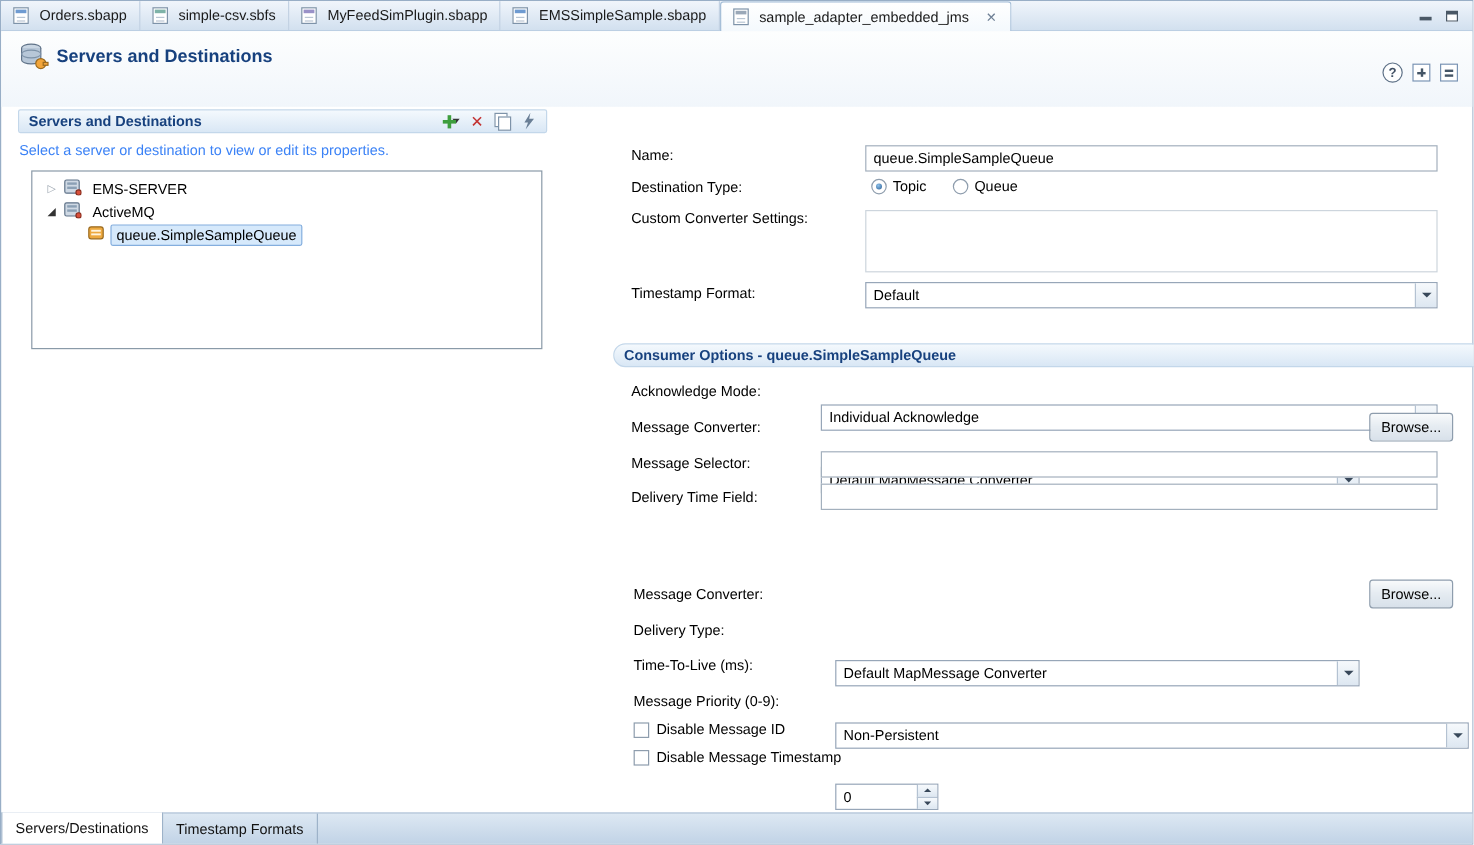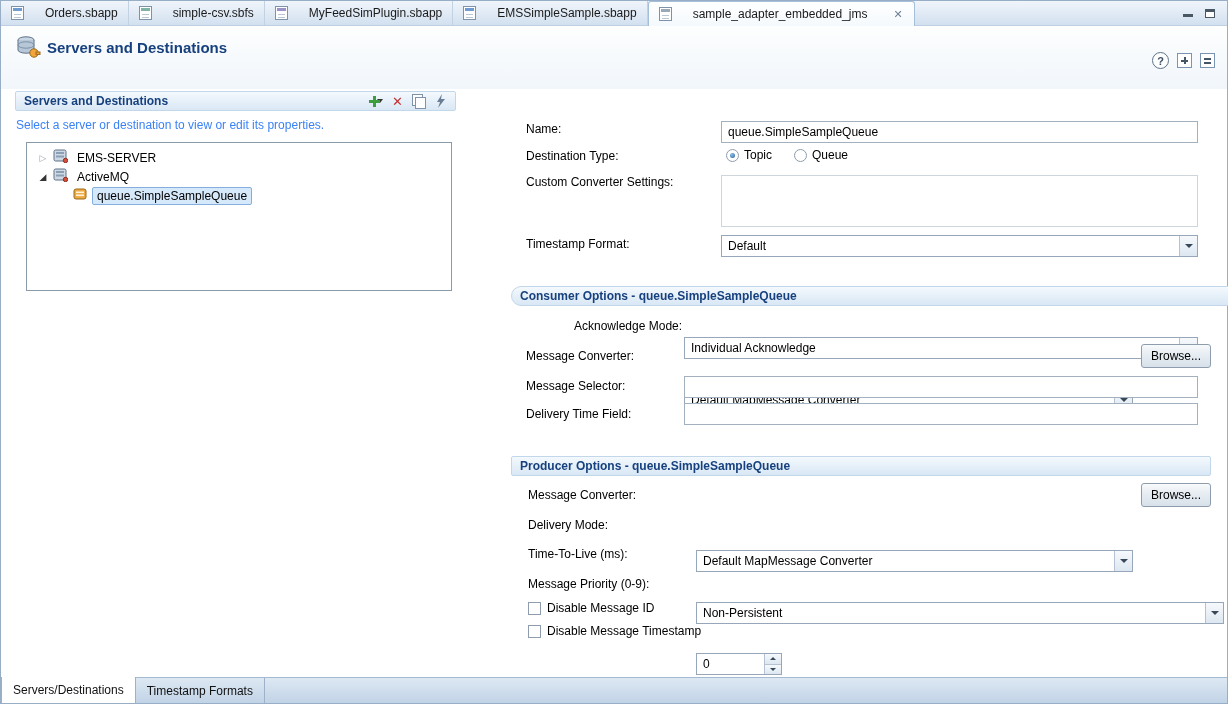--- a/index.html
+++ b/index.html
@@ -8,21 +8,21 @@
     font-family:"Liberation Sans","DejaVu Sans",sans-serif;
     font-size:12px; color:#000; background:#fff; overflow:hidden;
   }
   .window { position:relative; width:1228px; height:704px; background:#fff;
     border:1px solid #98aec6; }
 
   
   .tabbar { position:absolute; top:0; left:0; right:0; height:25px;
     background:linear-gradient(#f0f5fb,#d2e0ef);
     border-bottom:1px solid #bccfe3; display:flex; align-items:stretch; }
-  .tab { display:flex; align-items:center; gap:21px; padding:0 10px;
+  .tab { display:flex; align-items:center; gap:9px; padding:0 10px;
     border-right:1px solid #c3d2e3; color:#1a1a1a; cursor:default; white-space:nowrap; }
   .tab.active { background:linear-gradient(#ffffff,#f4f9fd);
     border:1px solid #a6bfd8; border-bottom:none; border-radius:3px 3px 0 0;
     margin-bottom:-1px; }
   .fico { width:13px; height:14px; background:#fff; border:1px solid #7e93a9;
     position:relative; flex:0 0 auto; }
   .fico::before { content:""; position:absolute; left:1px; right:1px; top:1px; height:3px; }
   .fico.blue::before   { background:#6f9bd1; }
   .fico.teal::before   { background:#7fb3a8; }
   .fico.violet::before { background:#9a92c8; }
@@ -263,21 +263,21 @@
       <span>Default</span>
       <span class="dd">
           <span class="arr-d"></span>
         </span>
     </div>
 
     <div class="secbar abs" style="left:0; top:195px; width:764px;border-radius:10px;">
       <span>Consumer Options - queue.SimpleSampleQueue</span>
     </div>
 
-    <div class="row" style="left:15px; top:228px;margin-left:48px;">
+    <div class="row" style="left:15px; top:228px;">
       <span class="flabel">Acknowledge Mode:</span>
     </div>
     <div class="combo abs" style="left:173px; top:224px; width:514px;">
       <span>Individual Acknowledge</span>
       <span class="dd">
           <span class="arr-d"></span>
         </span>
     </div>
 
     <div class="row" style="left:15px; top:258px;">
@@ -294,37 +294,34 @@
     <div class="row" style="left:15px; top:288px;">
       <span class="flabel">Message Selector:</span>
     </div>
     <div class="tfield abs" style="left:173px; top:285px; width:514px;"></div>
 
     <div class="row" style="left:15px; top:316px;">
       <span class="flabel">Delivery Time Field:</span>
     </div>
     <div class="tfield abs" style="left:173px; top:312px; width:514px;"></div>
 
-    <div class="secbar abs" style="left:0; top:365px; width:700px;">
-      <span>Producer Options - queue.SimpleSampleQueue</span>
-    </div>
 
     <div class="row" style="left:17px; top:397px;">
       <span class="flabel">Message Converter:</span>
     </div>
     <div class="combo abs" style="left:185px; top:393px; width:437px;">
       <span>Default MapMessage Converter</span>
       <span class="dd">
           <span class="arr-d"></span>
         </span>
     </div>
     <div class="btn abs" style="left:630px; top:392px;">Browse...</div>
 
     <div class="row" style="left:17px; top:427px;">
-      <span class="flabel">Delivery Mode:</span>
+      <span class="flabel">Delivery Type:</span>
     </div>
     <div class="combo abs" style="left:185px; top:423px; width:528px;">
       <span>Non-Persistent</span>
       <span class="dd">
           <span class="arr-d"></span>
         </span>
     </div>
 
     <div class="row" style="left:17px; top:456px;">
       <span class="flabel">Time-To-Live (ms):</span>

